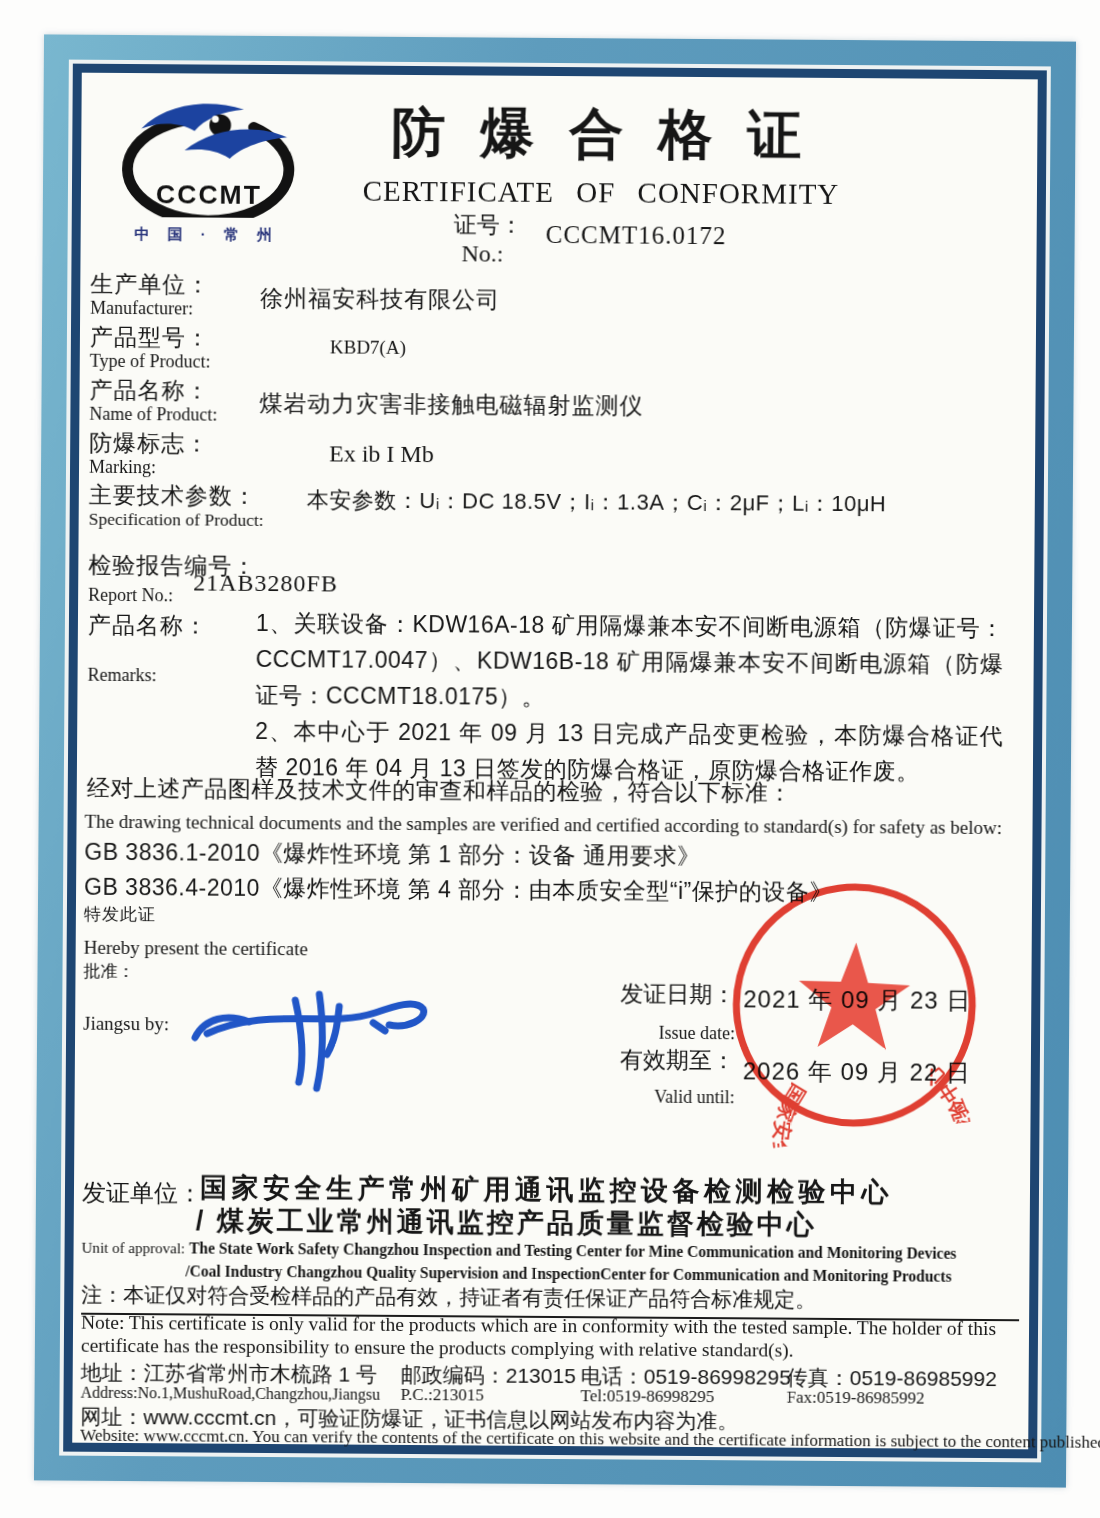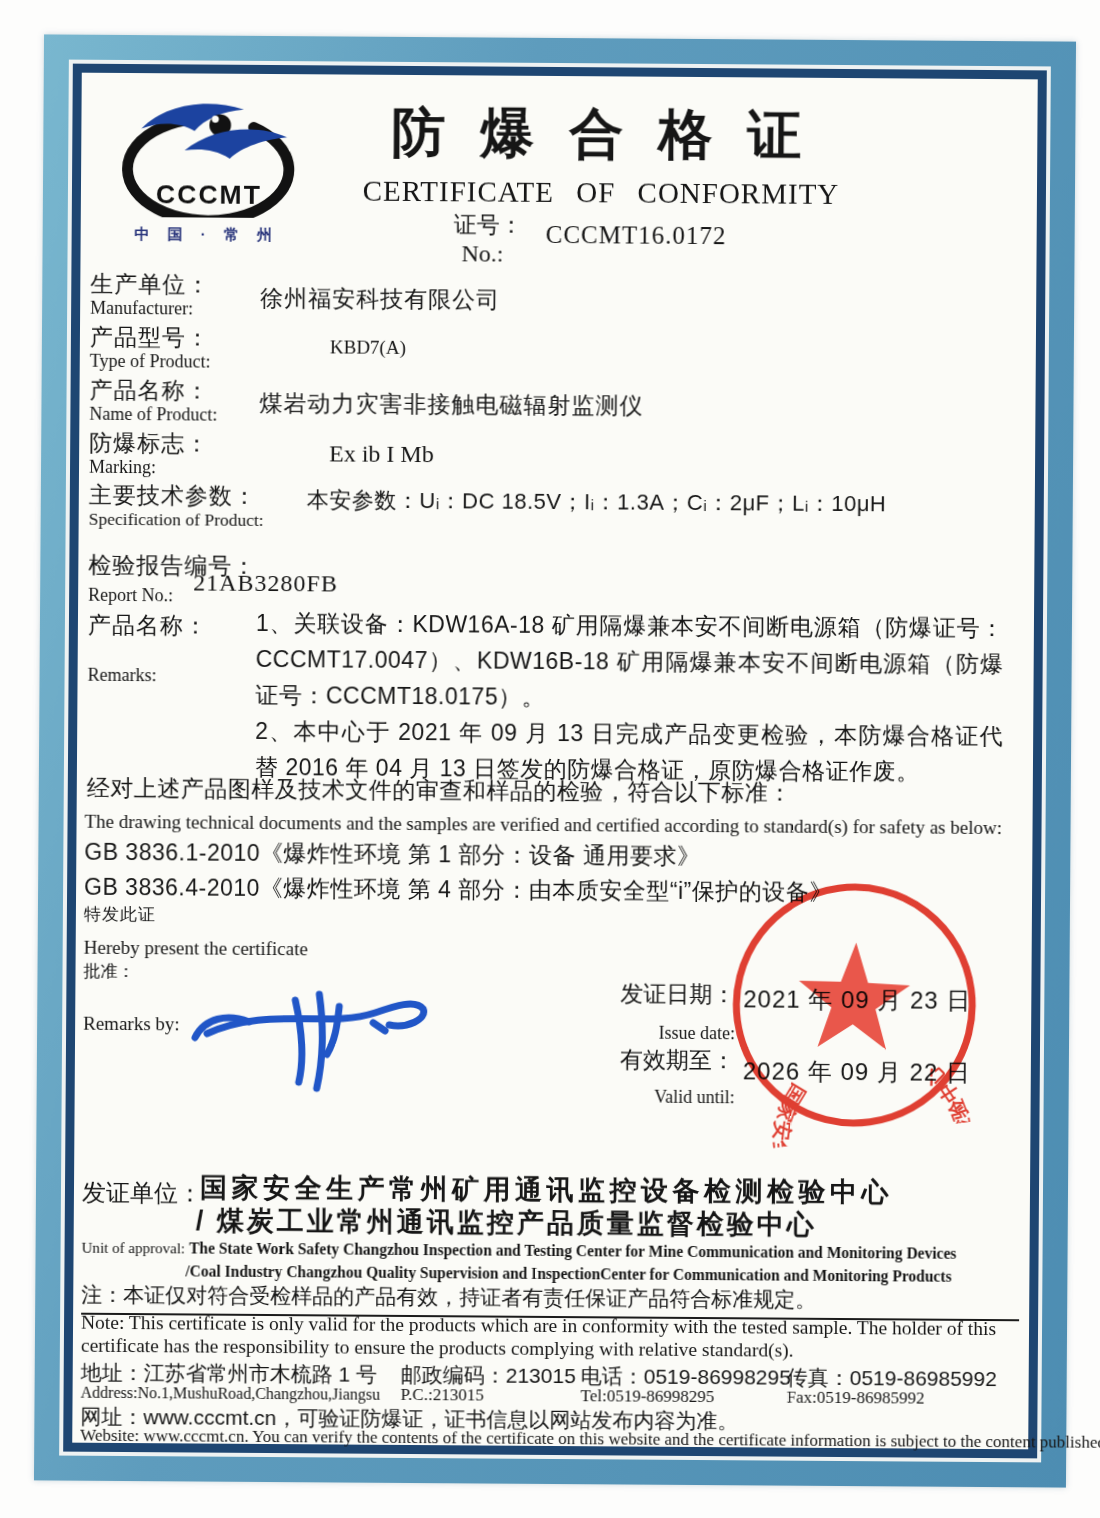--- a/index.html
+++ b/index.html
@@ -83,21 +83,21 @@
     </div>
 
     <div class="abs zh" style="left:10px;top:700px;font-size:23px;letter-spacing:.5px;white-space:nowrap">经对上述产品图样及技术文件的审查和样品的检验，符合以下标准：</div>
     <div class="abs en" style="left:8px;top:738px;font-size:19px;white-space:nowrap">The drawing technical documents and the samples are verified and certified according to standard(s) for safety as below:</div>
     <div class="abs gb zh" style="left:8px;top:764px">GB 3836.1-2010《爆炸性环境 第 1 部分：设备 通用要求》</div>
     <div class="abs gb zh" style="left:8px;top:799px">GB 3836.4-2010《爆炸性环境 第 4 部分：由本质安全型“i”保护的设备》</div>
     <div class="abs zh" style="left:8px;top:830px;font-size:17px;letter-spacing:1px">特发此证</div>
     <div class="abs en" style="left:8px;top:864px;font-size:19px">Hereby present the certificate</div>
 
     <div class="abs zh" style="left:8px;top:887px;font-size:17px">批准：</div>
-    <div class="abs en" style="left:8px;top:940px;font-size:19px">Remarks by:</div>
+    <div class="abs en" style="left:8px;top:940px;font-size:19px">Jiangsu by:</div>
     <svg class="abs" style="left:100px;top:902px" width="280" height="122" viewBox="0 0 280 122">
       <g fill="none" stroke="#2156c7" stroke-width="7" stroke-linecap="round" stroke-linejoin="round">
         <path d="M 20,62 C 30,42 52,38 74,46"></path>
         <path d="M 32,58 C 92,30 152,52 200,36 C 220,29 240,22 248,32 C 252,42 232,52 214,48"></path>
         <path d="M 120,24 C 126,50 130,80 124,106"></path>
         <path d="M 144,18 C 148,45 150,75 142,112"></path>
         <path d="M 164,30 C 162,50 160,64 152,78"></path>
         <path d="M 198,46 l 12,8"></path>
       </g>
     </svg>

